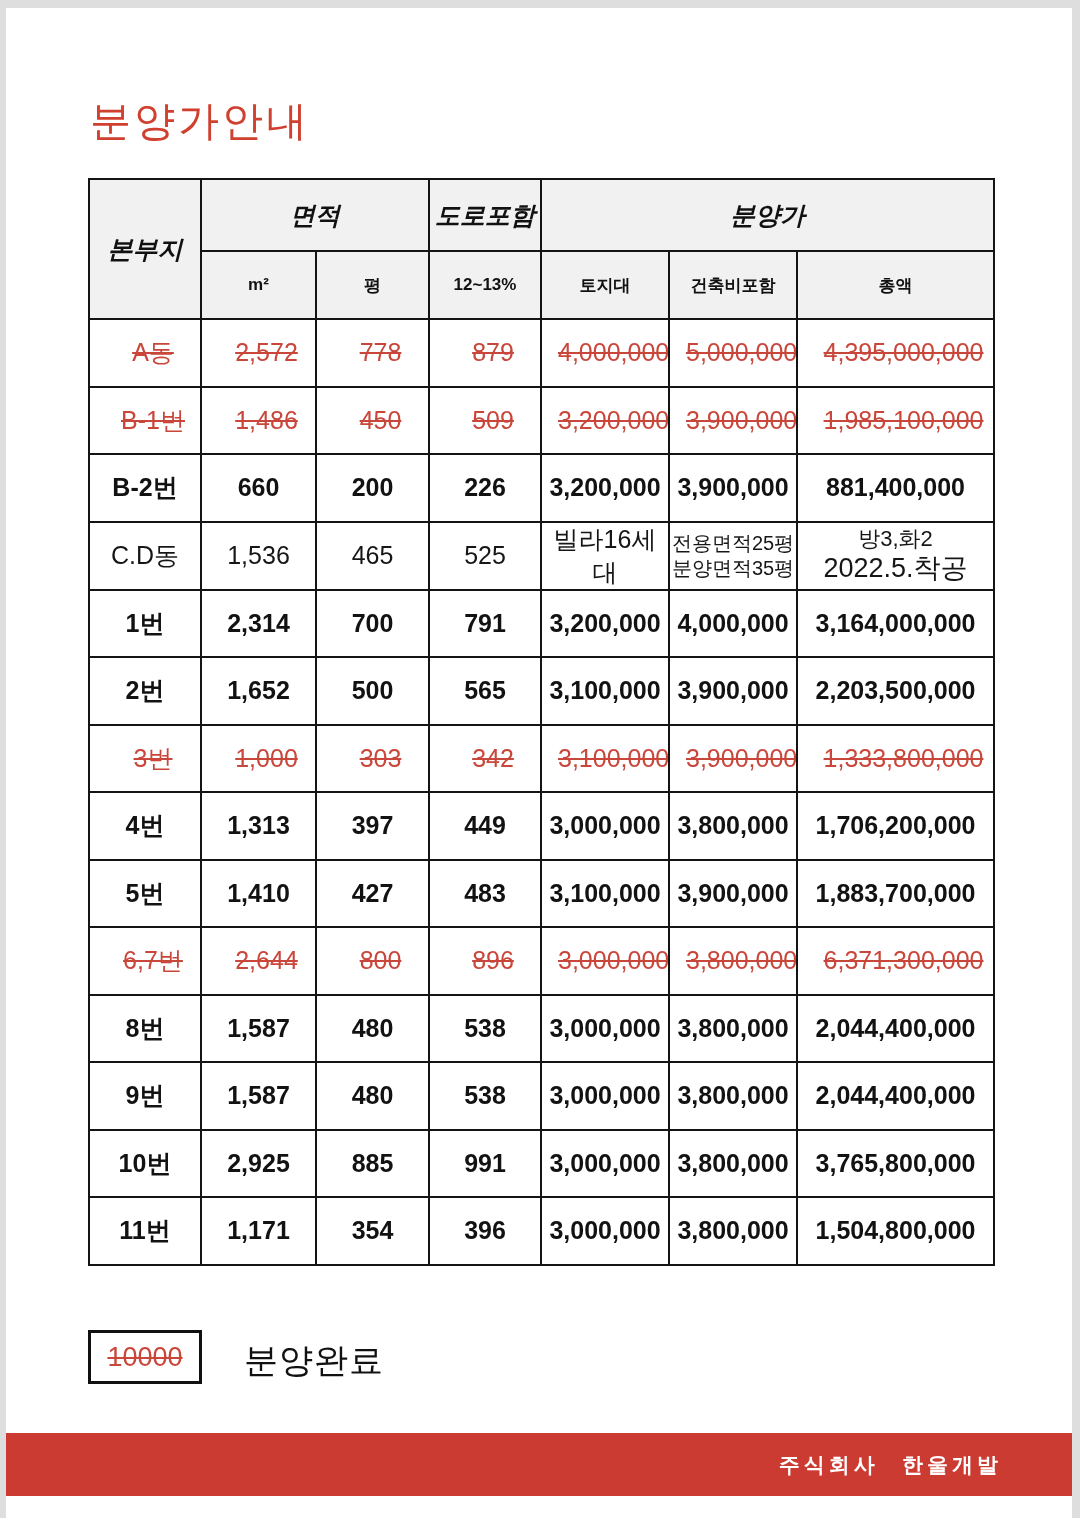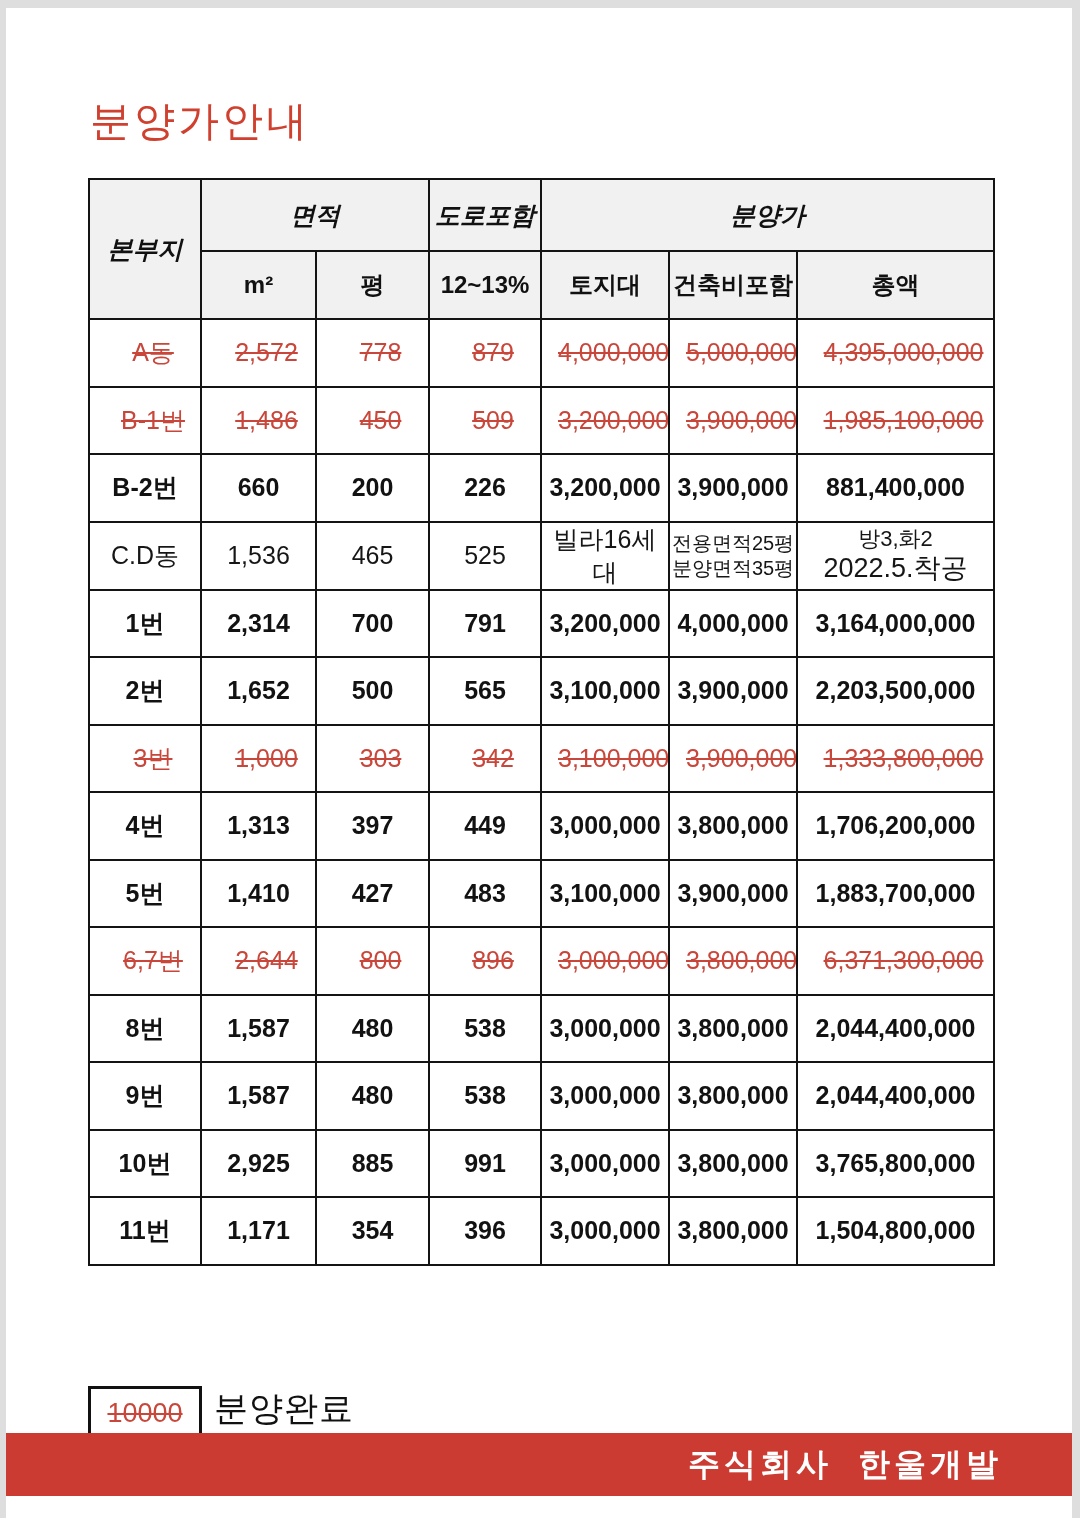--- a/index.html
+++ b/index.html
@@ -9,42 +9,42 @@
 
   .doc-title { position:absolute; left:84px; top:86px; font-size:41px; letter-spacing:3px;
                color:#d0402f; font-weight:500; }
 
   table.price { position:absolute; left:82px; top:170px; width:905px;
                 border-collapse:collapse; table-layout:fixed; }
   table.price th, table.price td { border:2.5px solid #141414; text-align:center; vertical-align:middle;
                 padding:0; overflow:hidden; }
   table.price th { background:#f1f1f1; color:#111; font-weight:bold; font-size:25px; }
   tr.hdr1 th { height:70px;font-style:italic; }
-  tr.hdr2 th { height:66px; font-size:24px; }
+  tr.hdr2 th { height:66px; font-size:17px; }
   th.m2 { font-size:22px; }
   tr.row { height:67.5px; }
   tr.avail td { color:#121212; font-weight:bold; font-size:25px; }
   tr.sold td  { color:#c9463a; font-weight:normal; font-size:25px; text-decoration:line-through;padding-left:16px; }
   tr.info td  { color:#161616; font-weight:normal; font-size:25px; }
   td .ln { display:block; line-height:1.25; }
   td .ln-sm { font-size:20px; }
   td .ln-t1 { font-size:22px; }
   td .ln-t2 { font-size:27px; }
 
-  .legend { position:absolute; left:82px; top:1378px; display:flex; align-items:flex-start; }
+  .legend { position:absolute; left:82px; top:1322px; display:flex; align-items:flex-end;gap:30px; }
   .legend-box { width:108px; height:48px; border:3px solid #111; display:flex;
                 align-items:center; justify-content:center; background:#fff; }
   .legend-sample { color:#c9463a; font-size:27px; text-decoration:line-through; }
   .legend-label { margin-left:12px; font-size:34px; color:#111; letter-spacing:1px;font-family:Liberation Serif, serif; }
 
   .footer-bar { position:absolute; left:0; right:0; top:1425px; height:63px; background:#cc3b31;
                 display:flex; align-items:center; justify-content:flex-end; box-sizing:border-box;
                 padding-right:70px; }
   .company { color:#ffffff; font-family:"Liberation Serif","DejaVu Serif",serif;
-             font-weight:bold; font-size:32px; letter-spacing:4px; word-spacing:14px; }
+             font-weight:bold; font-size:21px; letter-spacing:4px; word-spacing:14px; }
 </style>
 </head>
 <body>
 
 <div class="stage">
   <div class="page">
 
     <div class="doc-title">분양가안내</div>
 
     <table class="price">

